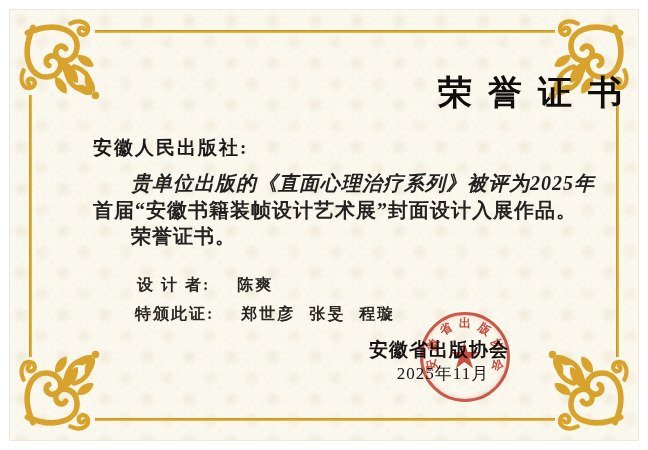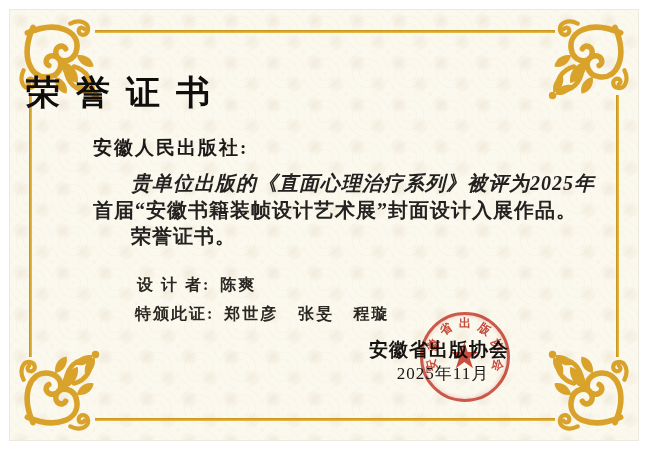--- a/index.html
+++ b/index.html
@@ -26,42 +26,42 @@
     background:linear-gradient(90deg,#c1901d,#ecbd49);}
   .v-line.left{left:19px;} .v-line.right{right:19px;}
   
   .corner{position:absolute;width:84px;height:84px;}
   .corner.tl{left:8px;top:8px;}
   .corner.tr{right:8px;top:8px;transform:scaleX(-1);}
   .corner.bl{left:8px;bottom:8px;transform:scaleY(-1);}
   .corner.br{right:8px;bottom:8px;transform:scale(-1,-1);}
   
   .title{
-    position:absolute;top:60px;left:0;width:100%;text-align:left;
+    position:absolute;top:60px;left:0;width:100%;text-align:right;
     font-size:34px;font-weight:bold;color:#0f0e0c;
     letter-spacing:16px;text-indent:16px;
   }
   .recipient{
     position:absolute;left:83px;top:125px;
     font-size:19px;font-weight:bold;color:#1c1a18;letter-spacing:2px;
   }
   .body-line{
     position:absolute;font-size:20px;font-weight:bold;color:#242220;
     letter-spacing:1px;white-space:nowrap;
   }
   .body-line.l1{left:121px;top:160px;font-style:italic;}
   .body-line.l2{left:83px;top:187px;}
   .body-line.l3{left:121px;top:213px;}
   .sig-line{
-    position:absolute;font-size:16px;color:#2a2723;display:flex;gap:10px;
+    position:absolute;font-size:16px;color:#2a2723;display:flex;gap:27px;
     font-weight:600;letter-spacing:2px;white-space:nowrap;
   }
   .sig-line.designer{left:127px;top:265px;}
   .sig-line.editors{left:125px;top:294px;}
-  .sig-names{word-spacing:8px;font-family:Liberation Mono, monospace;}
+  .sig-names{word-spacing:8px;}
   .issuer{
     position:absolute;left:359px;top:327px;width:160px;text-align:left;
     font-size:19px;font-weight:bold;color:#171513;letter-spacing:1px;white-space:nowrap;
   }
   .date{
     position:absolute;left:353px;top:352px;width:160px;text-align:center;
     font-size:17px;font-weight:normal;color:#1a1816;letter-spacing:1px;
   }
   
   .seal{

